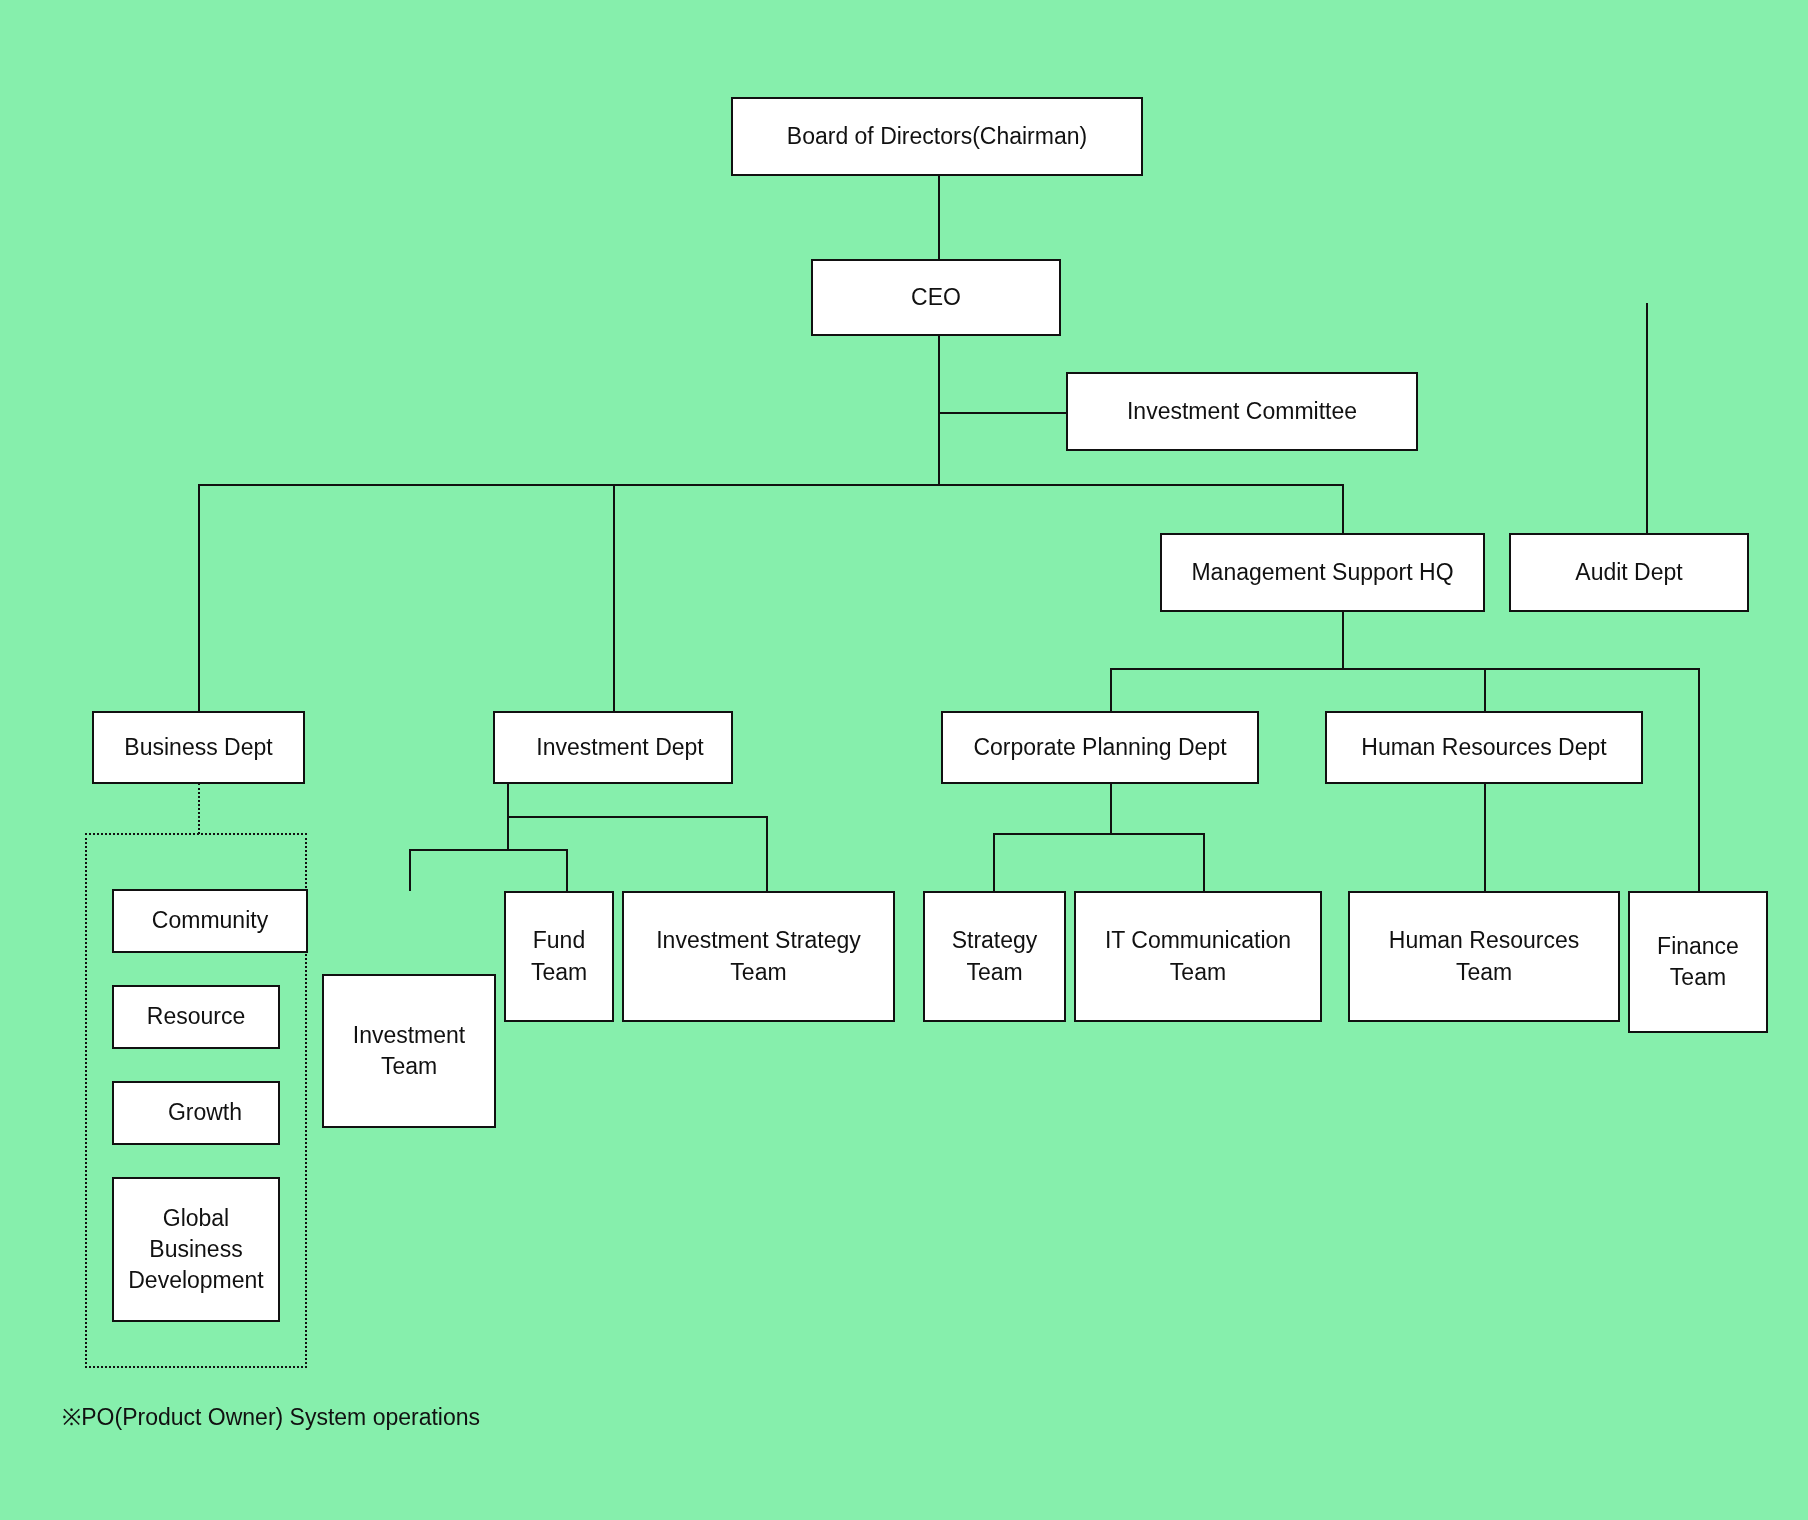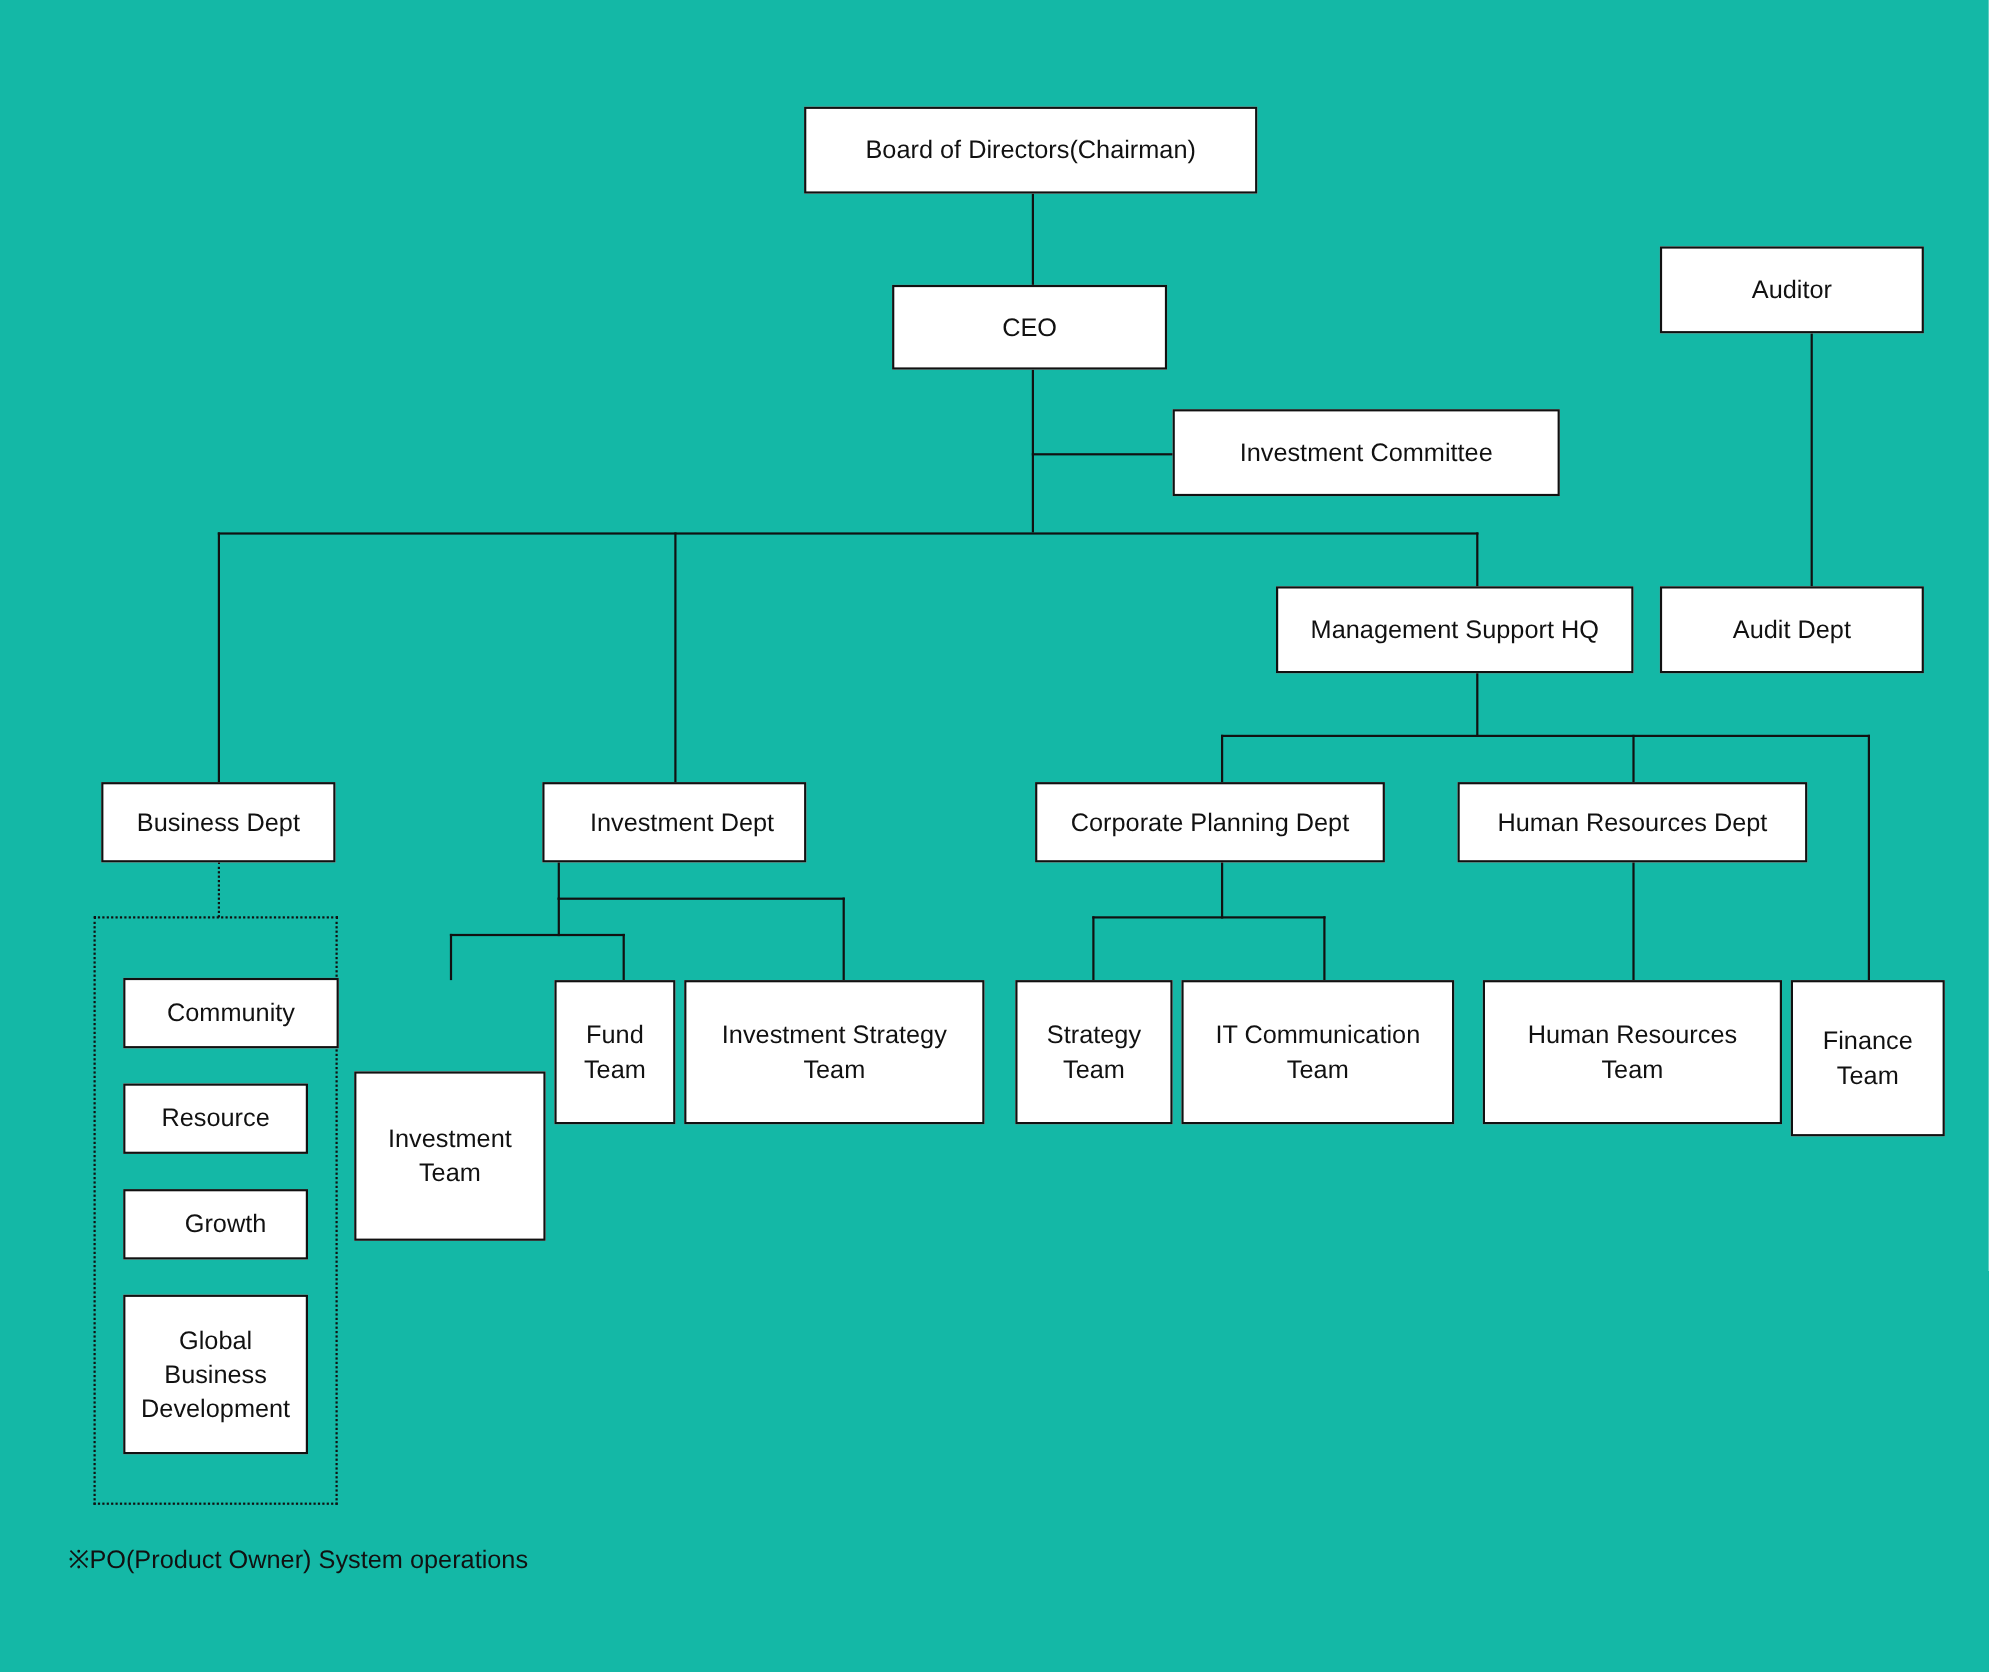--- a/index.html
+++ b/index.html
@@ -8,21 +8,21 @@
     background: #f6f8fa;
   }
   body {
     font-family: "Liberation Sans", sans-serif;
     -webkit-font-smoothing: antialiased;
   }
   #chart-root {
     position: relative;
     width: 1808px;
     height: 1520px;
-    background: #14b8a6;
+    background: #86efac;
     overflow: hidden;
   }
   .node {
     position: absolute;
     box-sizing: border-box;
     background: #ffffff;
     border: 2.2px solid #111111;
     display: flex;
     align-items: center;
     justify-content: center;
@@ -120,23 +120,20 @@
   </div>
 
   <div class="node" style="left:811px; top:259px; width:250px; height:77px;">
     <span class="label">CEO</span>
   </div>
 
   <div class="node" style="left:1066px; top:372px; width:352px; height:79px;">
     <span class="label">Investment Committee</span>
   </div>
 
-  <div class="node" style="left:1509px; top:224px; width:240px; height:79px;">
-    <span class="label">Auditor</span>
-  </div>
 
   <div class="node" style="left:1509px; top:533px; width:240px; height:79px;">
     <span class="label">Audit Dept</span>
   </div>
 
   <div class="node" style="left:1160px; top:533px; width:325px; height:79px;">
     <span class="label">Management Support HQ</span>
   </div>
 
   <div class="node" style="left:92px; top:711px; width:213px; height:73px;">

